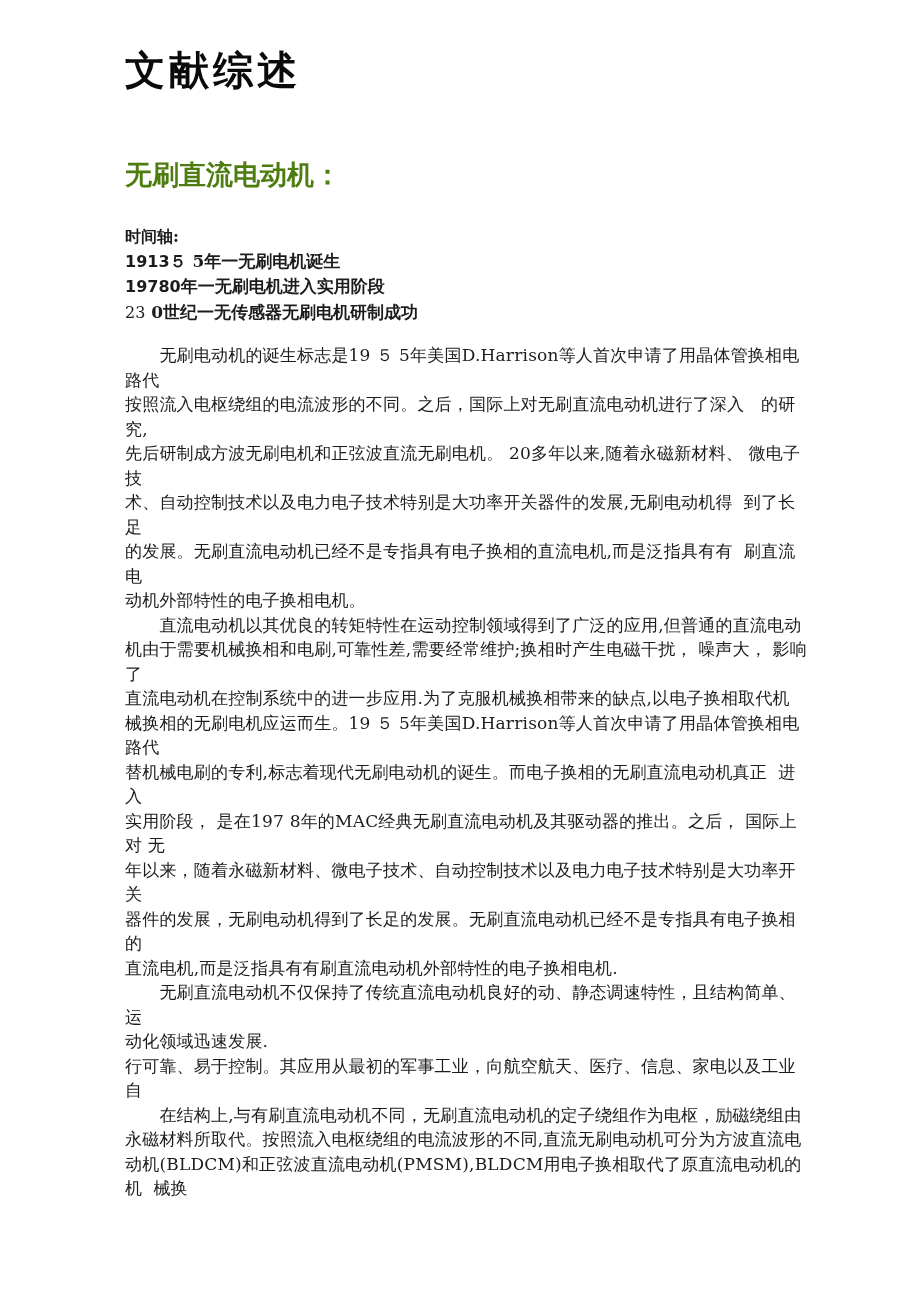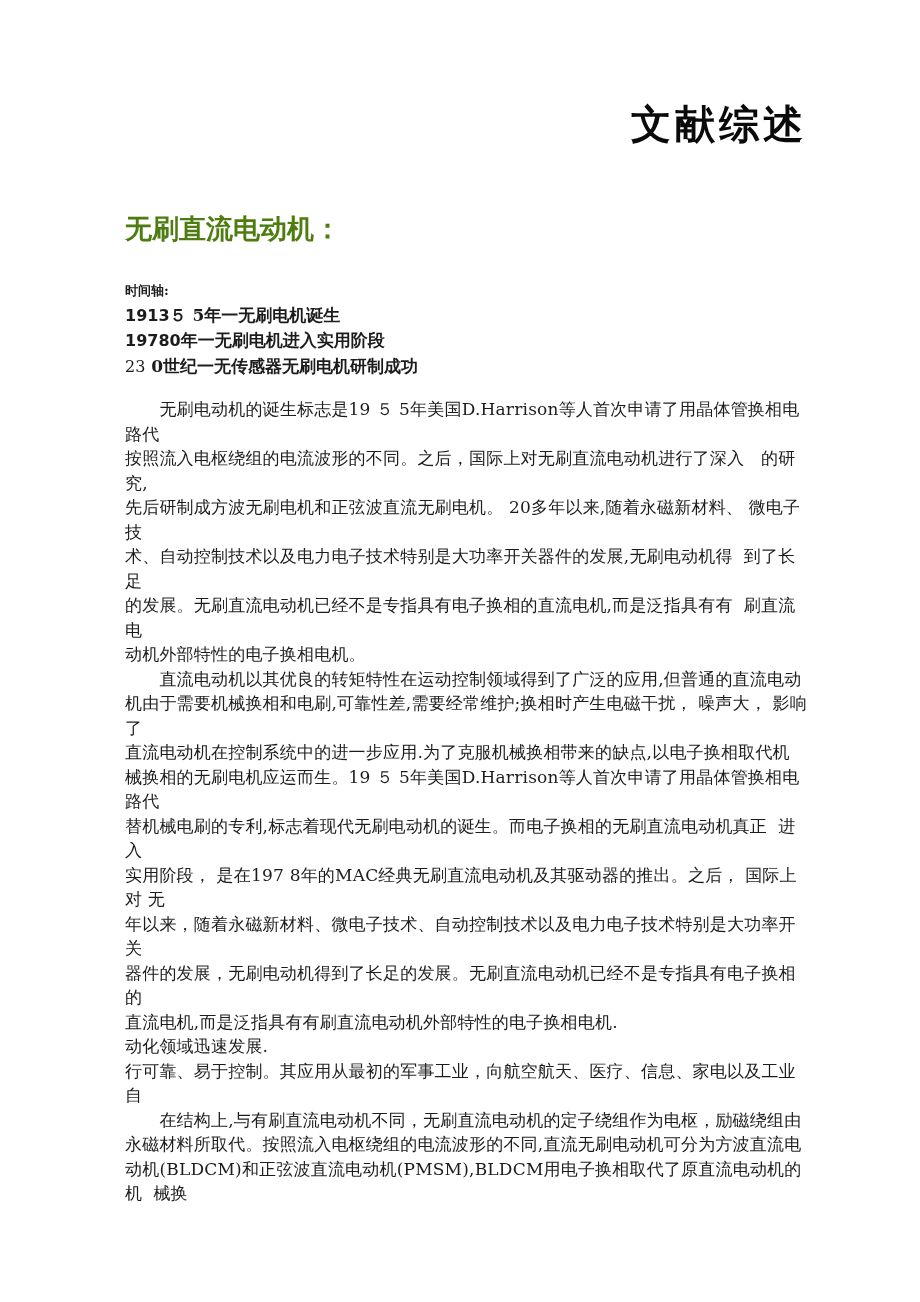--- a/index.html
+++ b/index.html
@@ -19,38 +19,38 @@
     width: 920px; height: 1302px;
     background: #ffffff;
   }
   .content {
     position: absolute;
     left: 125px;
     top: 0;
     width: 682px;
   }
   .doc-title {
-    margin-top: 98px;
-    text-align: right;
+    margin-top: 44px;
+    text-align: left;
     font-size: 40px;
     line-height: 52px;
     font-weight: 700;
     letter-spacing: 4px;
     color: #0a0a0a;
   }
   .section-heading {
     margin-top: 62px;
     font-size: 27px;
     line-height: 34px;
     font-weight: 700;
     color: #4d7c0f;
   }
   .timeline { margin-top: 32px; }
   .timeline-heading {
-    font-size: 13px;
+    font-size: 16px;
     line-height: 25px;
     font-weight: 700;
   }
   .timeline-item {
     font-size: 17px;
     line-height: 25.4px;
     white-space: pre-wrap;
   }
   .tl-num {
     font-family: "DejaVu Sans", "Liberation Sans", sans-serif;
@@ -97,20 +97,21 @@
           <div class="body-line">机由于需要机械换相和电刷,可靠性差,需要经常维护;换相时产生电磁干扰， 噪声大， 影响了</div>
           <div class="body-line">直流电动机在控制系统中的进一步应用.为了克服机械换相带来的缺点,以电子换相取代机</div>
           <div class="body-line">械换相的无刷电机应运而生。19 ５ 5年美国D.Harrison等人首次申请了用晶体管换相电 路代</div>
           <div class="body-line">替机械电刷的专利,标志着现代无刷电动机的诞生。而电子换相的无刷直流电动机真正  进入</div>
           <div class="body-line">实用阶段， 是在197 8年的MAC经典无刷直流电动机及其驱动器的推出。之后， 国际上对 无</div>
           <div class="body-line">年以来，随着永磁新材料、微电子技术、自动控制技术以及电力电子技术特别是大功率开关</div>
           <div class="body-line">器件的发展，无刷电动机得到了长足的发展。无刷直流电动机已经不是专指具有电子换相的</div>
           <div class="body-line">直流电机,而是泛指具有有刷直流电动机外部特性的电子换相电机.</div>
         </div>
         <div class="paragraph">
+          <div class="body-line">　　无刷直流电动机不仅保持了传统直流电动机良好的动、静态调速特性，且结构简单、运</div>
           <div class="body-line">动化领域迅速发展.</div>
           <div class="body-line">行可靠、易于控制。其应用从最初的军事工业，向航空航天、医疗、信息、家电以及工业自</div>
         </div>
         <div class="paragraph">
           <div class="body-line">　　在结构上,与有刷直流电动机不同，无刷直流电动机的定子绕组作为电枢，励磁绕组由</div>
           <div class="body-line">永磁材料所取代。按照流入电枢绕组的电流波形的不同,直流无刷电动机可分为方波直流电</div>
           <div class="body-line">动机(BLDCM)和正弦波直流电动机(PMSM),BLDCM用电子换相取代了原直流电动机的机  械换</div>
         </div>
       </div>
   </div>

